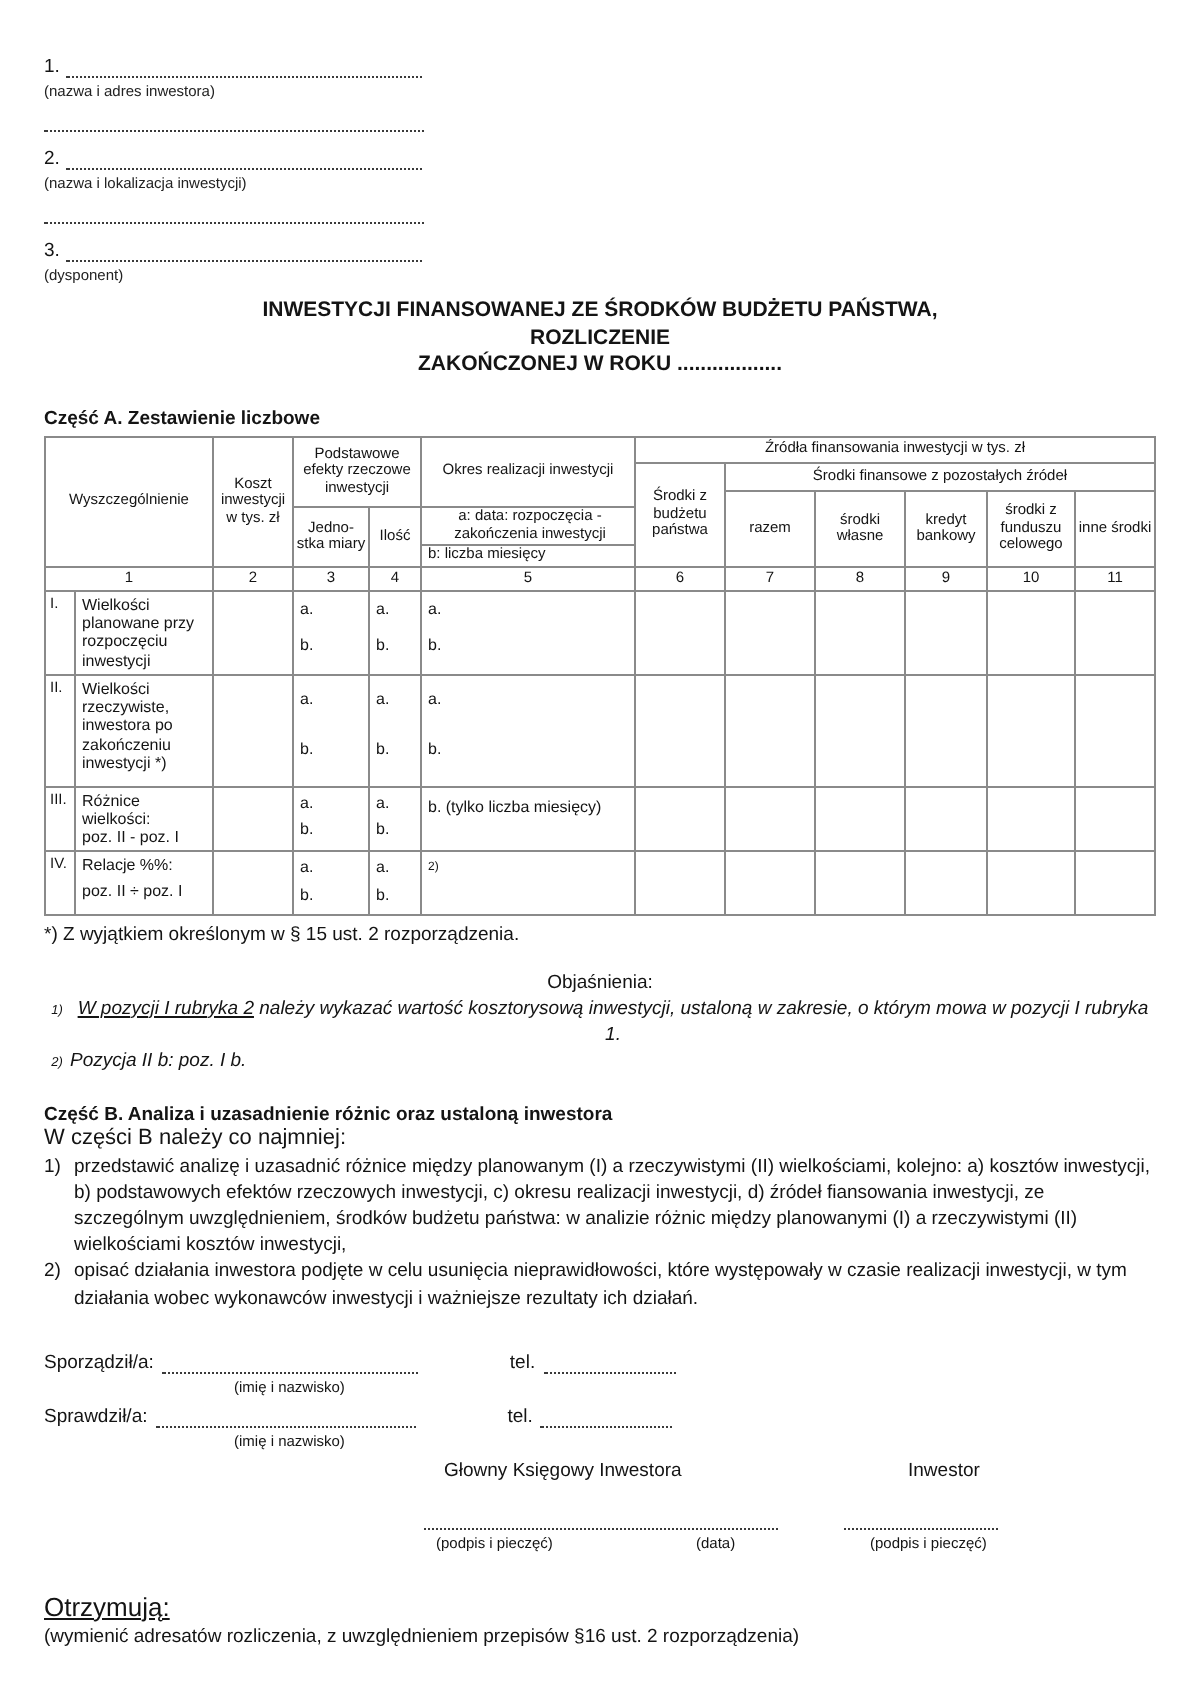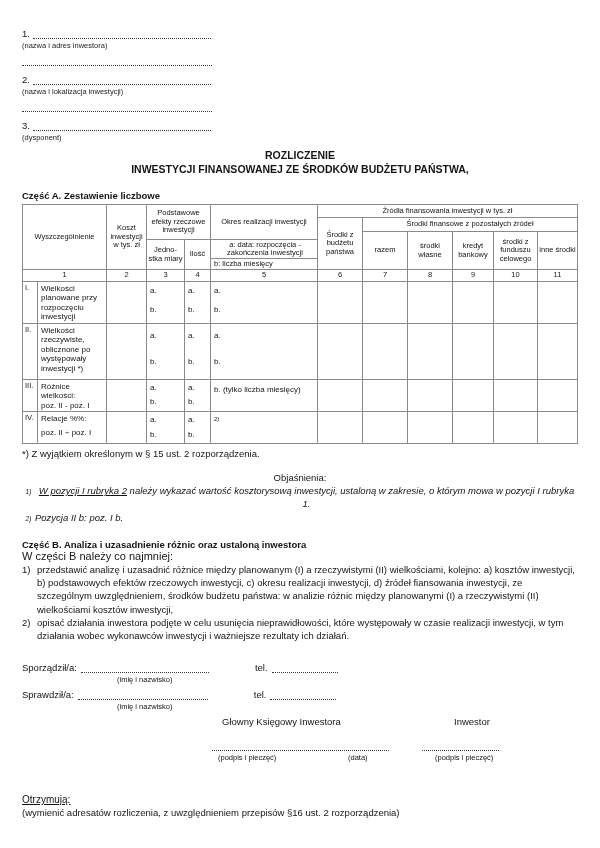--- a/index.html
+++ b/index.html
@@ -59,21 +59,21 @@
   .sig-line .lbl{margin-right:4px;}
   .sig-line .tel{margin:0 4px;padding-left:42px;}
   .name-cap{font-size:7.5px;margin:2px 0 4px 95px;}
 
   
   .sigblock{position:relative;height:62px;margin-top:5px;}
   .sigblock .t{position:absolute;font-size:9.5px;top:0;}
   .sigblock .dl{position:absolute;top:33px;border-bottom:1px dotted #3a3a3a;height:1px;}
   .sigblock .cap{position:absolute;top:37px;font-size:7.5px;}
 
-  .footer-head{font-size:10px;text-decoration:underline;margin-top:16px;}
+  .footer-head{font-size:13px;text-decoration:underline;margin-top:4px;}
   .footer-note{font-size:9.5px;margin-top:2px;}
 </style>
 </head>
 <body>
 
 <div class="page">
   <div class="content">
 
     <div class="fieldline">
       <span class="fnum">1.</span>
@@ -89,22 +89,23 @@
     <div class="caption">(nazwa i lokalizacja inwestycji)</div>
     <div class="standalone"></div>
 
     <div class="fieldline">
       <span class="fnum">3.</span>
       <span class="dotline" style="width:178px"></span>
     </div>
     <div class="caption">(dysponent)</div>
 
     <div class="title">
+      <div>INWESTYCJI FINANSOWANEJ ZE ŚRODKÓW BUDŻETU PAŃSTWA,</div>
       <div>ROZLICZENIE</div>
-      <div>INWESTYCJI FINANSOWANEJ ZE ŚRODKÓW BUDŻETU PAŃSTWA,</div>
+      <div>ZAKOŃCZONEJ W ROKU ..................</div>
     </div>
 
     <div class="sect">Część A. Zestawienie liczbowe</div>
 
     <div class="thead">
       <div class="hc" style="grid-column:1/3;grid-row:1/6">Wyszczególnienie</div>
       <div class="hc" style="grid-column:3;grid-row:1/6">Koszt inwestycji w tys. zł</div>
       <div class="hc" style="grid-column:4/6;grid-row:1/4">Podstawowe efekty rzeczowe inwestycji</div>
       <div class="hc" style="grid-column:6;grid-row:1/4">Okres realizacji inwestycji</div>
       <div class="hc" style="grid-column:7/13;grid-row:1">Źródła finansowania inwestycji w tys. zł</div>
@@ -154,21 +155,21 @@
         </div>
       <div class="bc"></div>
       <div class="bc"></div>
       <div class="bc"></div>
       <div class="bc"></div>
       <div class="bc"></div>
       <div class="bc"></div>
 
       <div class="bc roman">II.</div>
       <div class="bc label-cell">
-        <span>Wielkości rzeczywiste, oblicznone po występowały inwestycji *)</span>
+        <span>Wielkości rzeczywiste, inwestora po zakończeniu inwestycji *)</span>
         <span></span>
       </div>
       <div class="bc"></div>
       <div class="bc ab r2">
           <span>a.</span>
           <span>b.</span>
         </div>
       <div class="bc ab r2">
           <span>a.</span>
           <span>b.</span>

